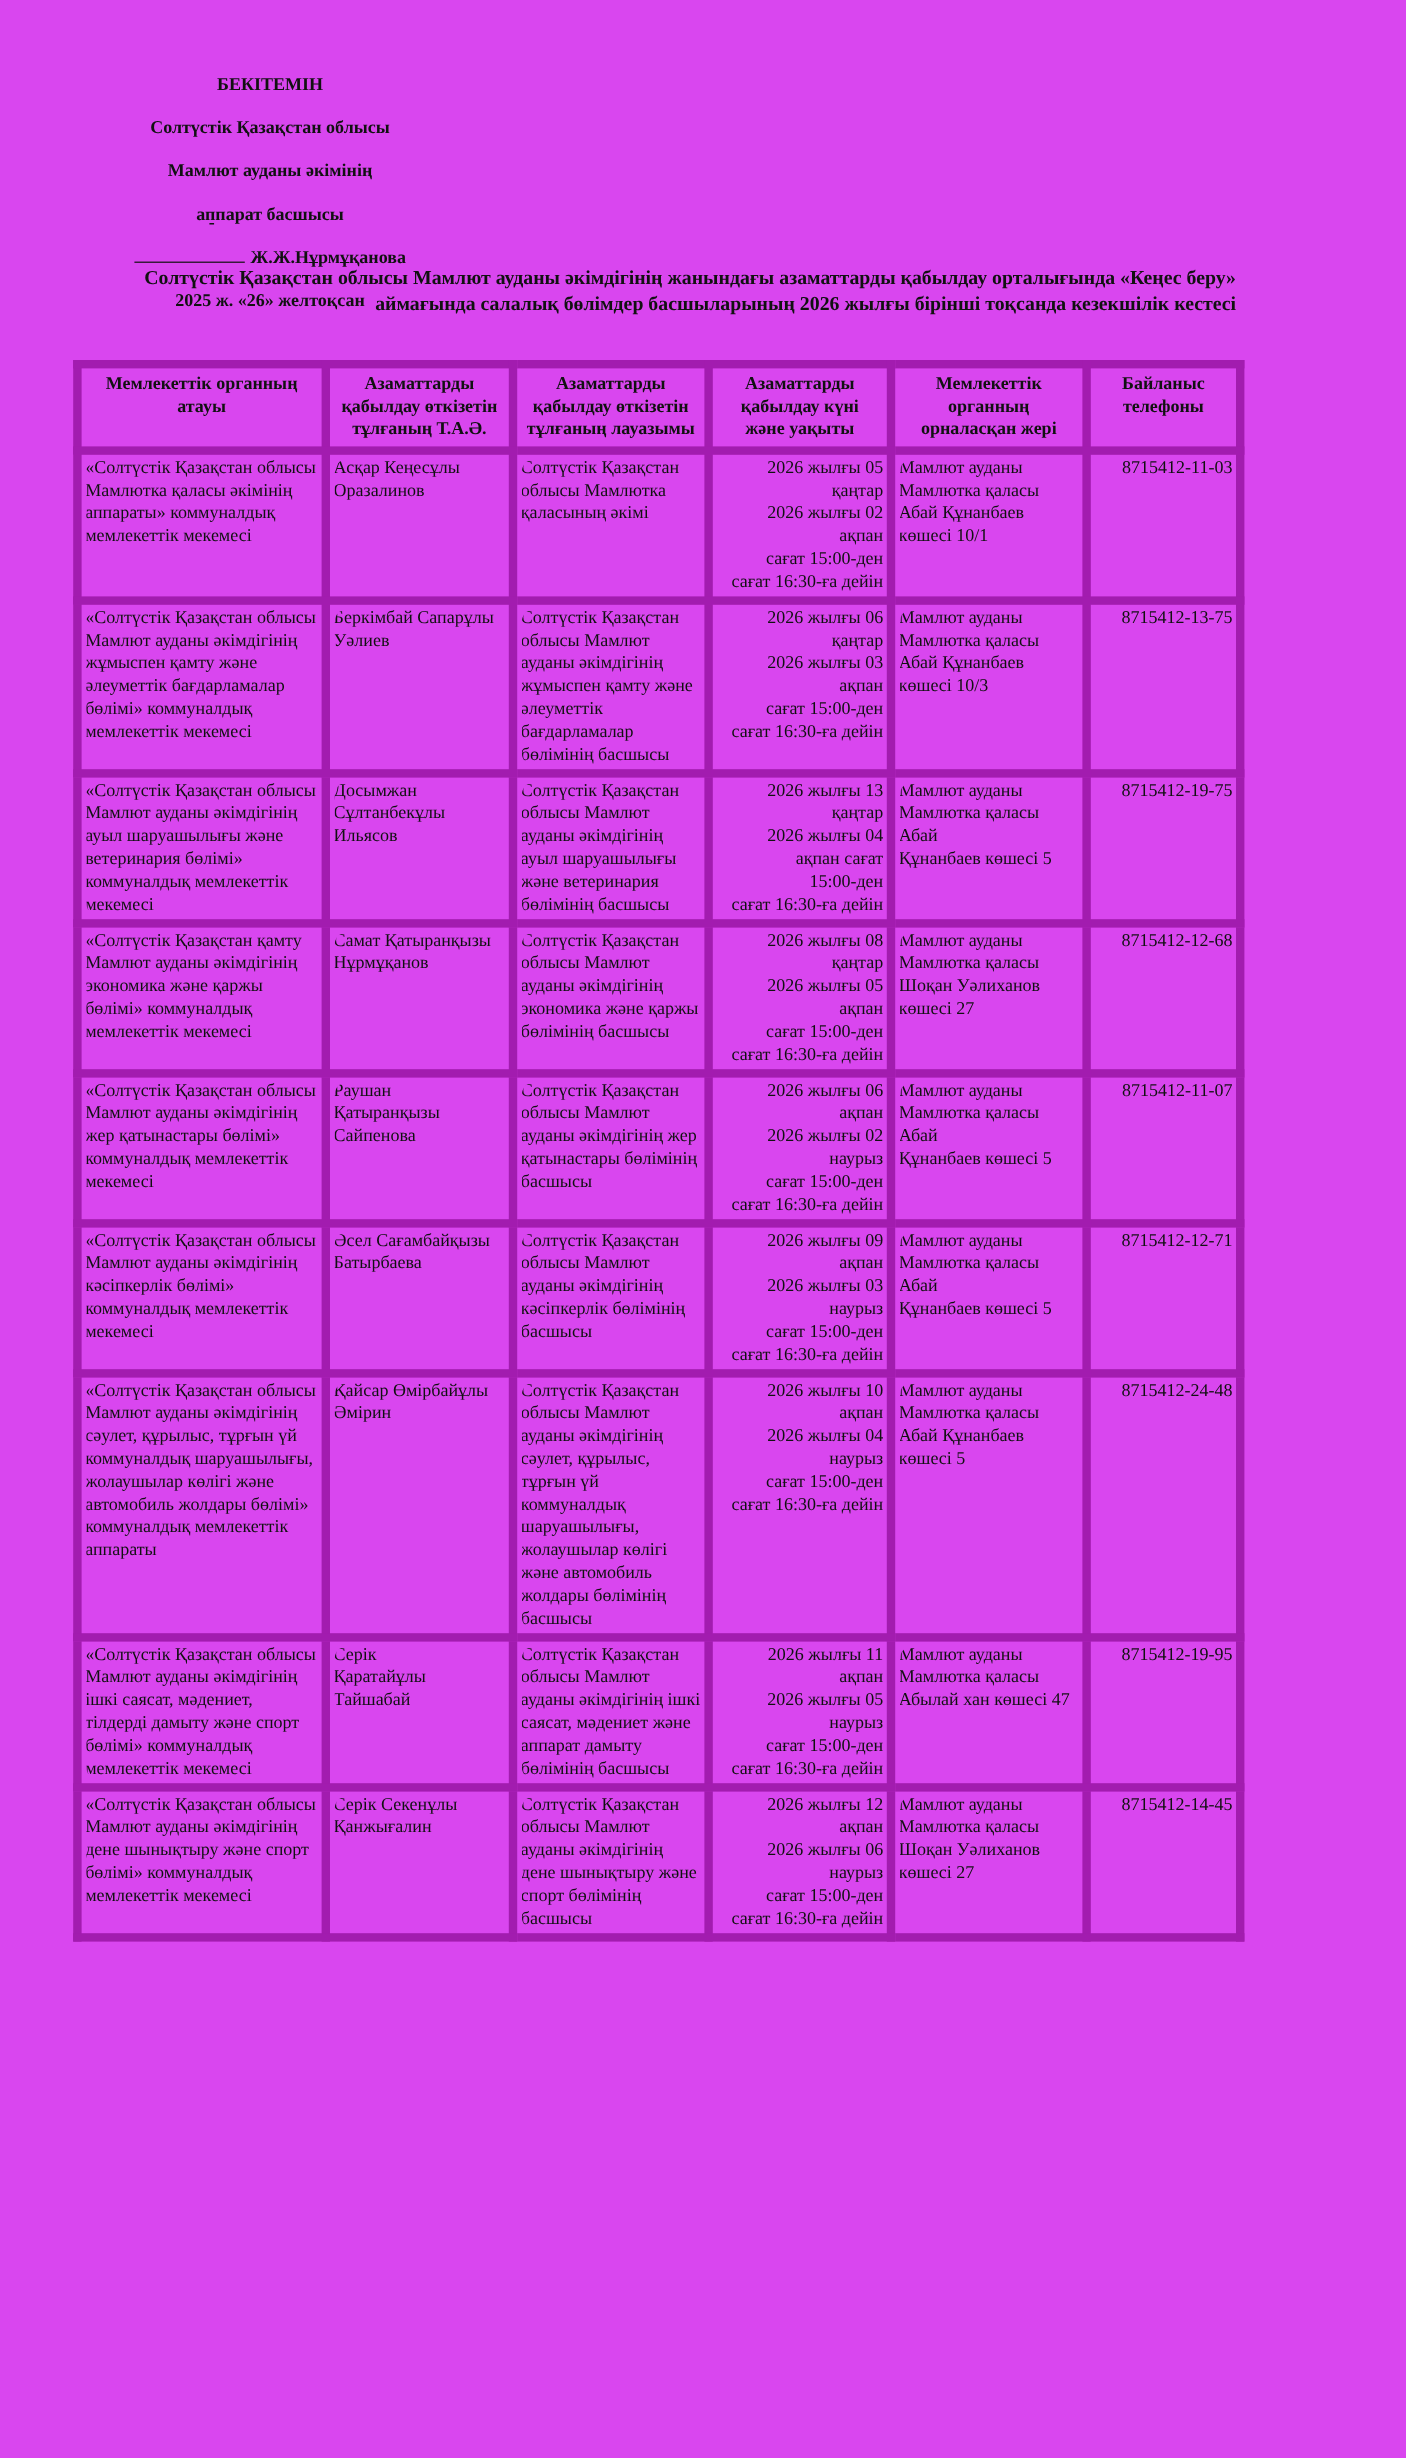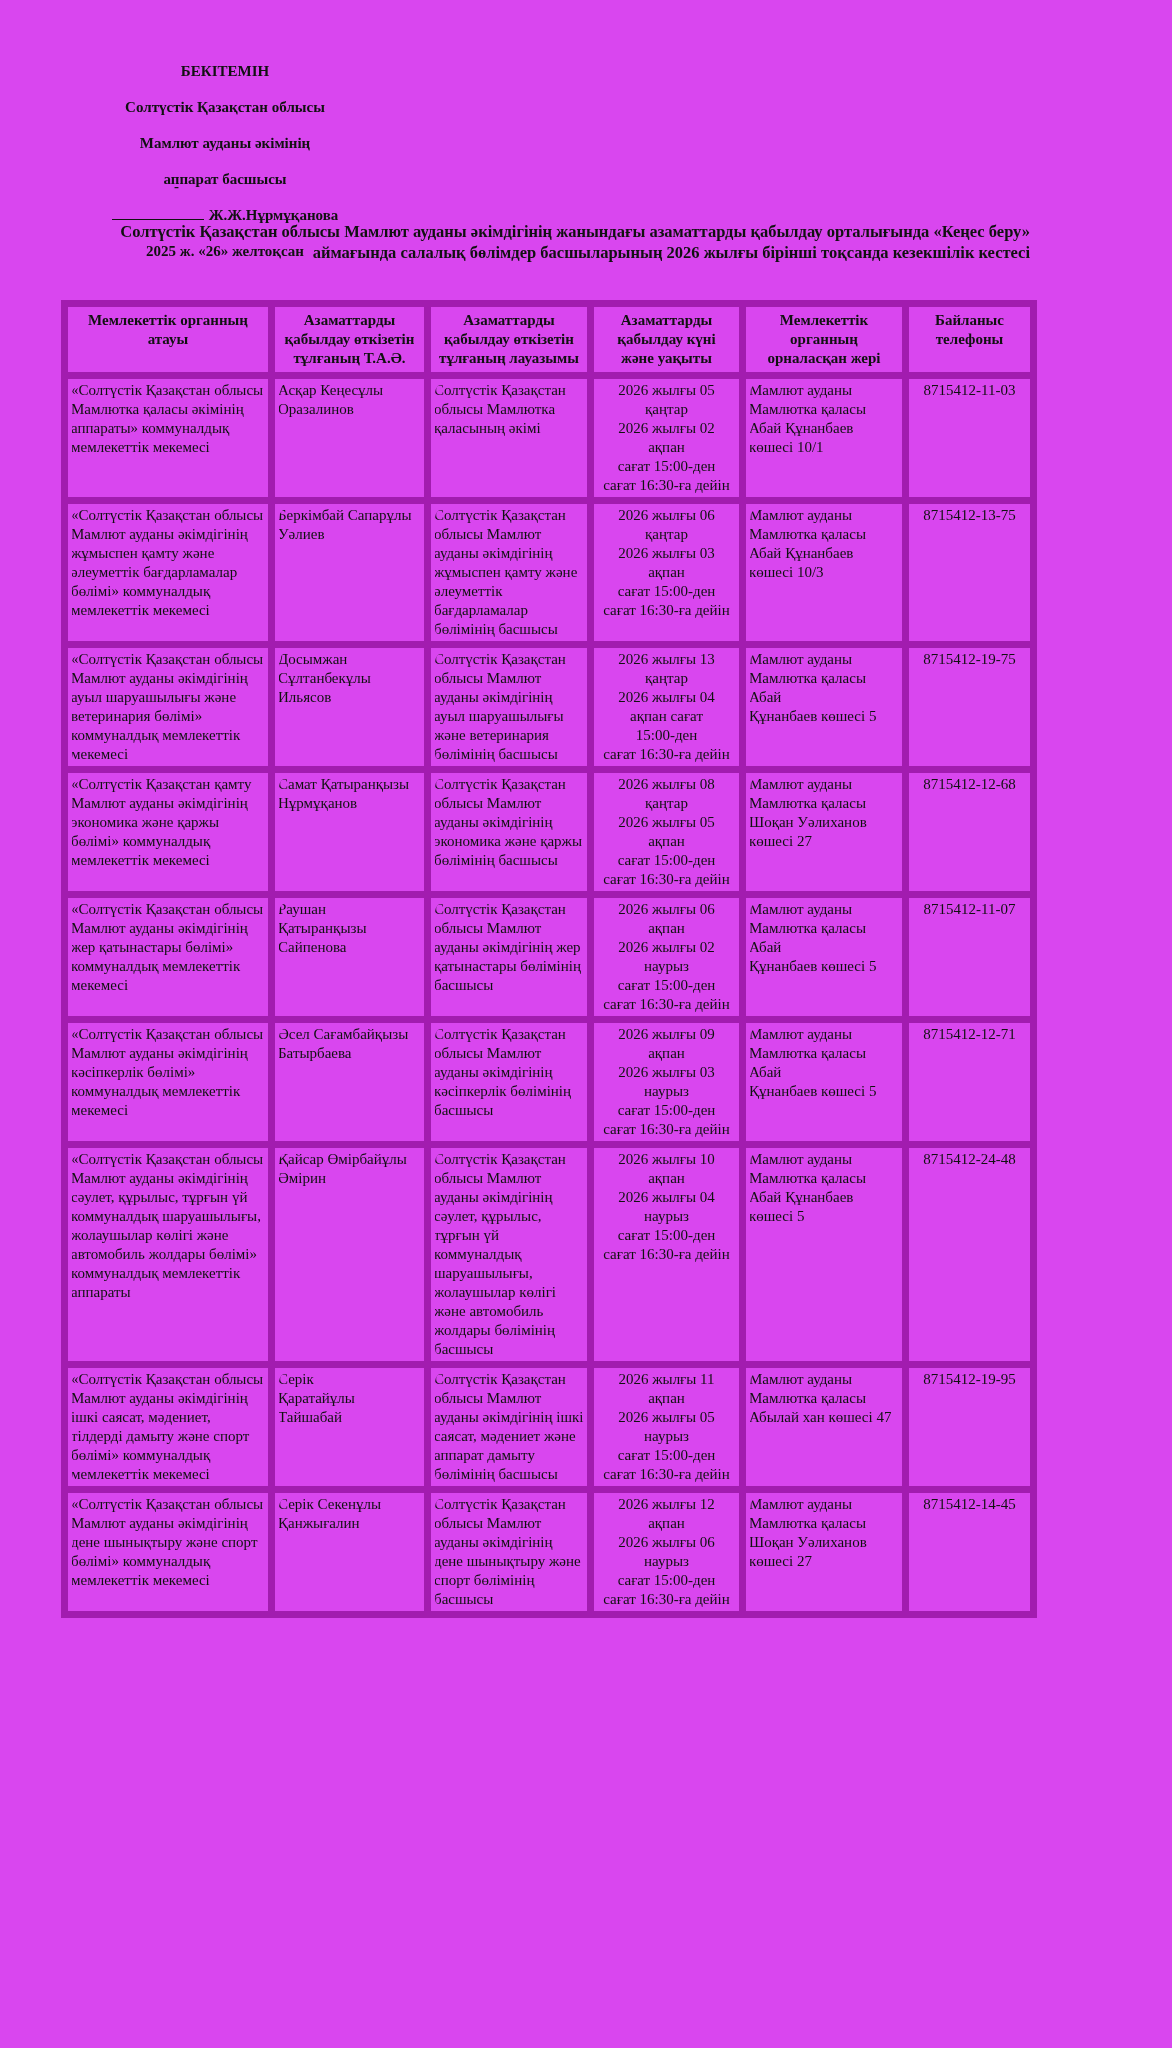--- a/index.html
+++ b/index.html
@@ -40,21 +40,21 @@
     border: 7px solid #a21caf;
     vertical-align: top;
     padding: 2px 3px;
     white-space: pre-line;
     overflow: hidden;
   }
   table.schedule th {
     font-weight: bold; text-align: center; padding: 4px 2px;
   }
   td.c-org, td.c-name, td.c-pos, td.c-loc { text-align: left; border-radius: 17px; }
-  td.c-date, td.c-phone { text-align: center; }
+  td.c-date, td.c-phone { text-align: right; }
 </style>
 </head>
 <body>
 
 <div class="page">
 
   <div class="approval">
     <span class="line">БЕКІТЕМІН</span>
     <span class="line">Солтүстік Қазақстан облысы</span>
     <span class="line">Мамлют ауданы әкімінің</span>

